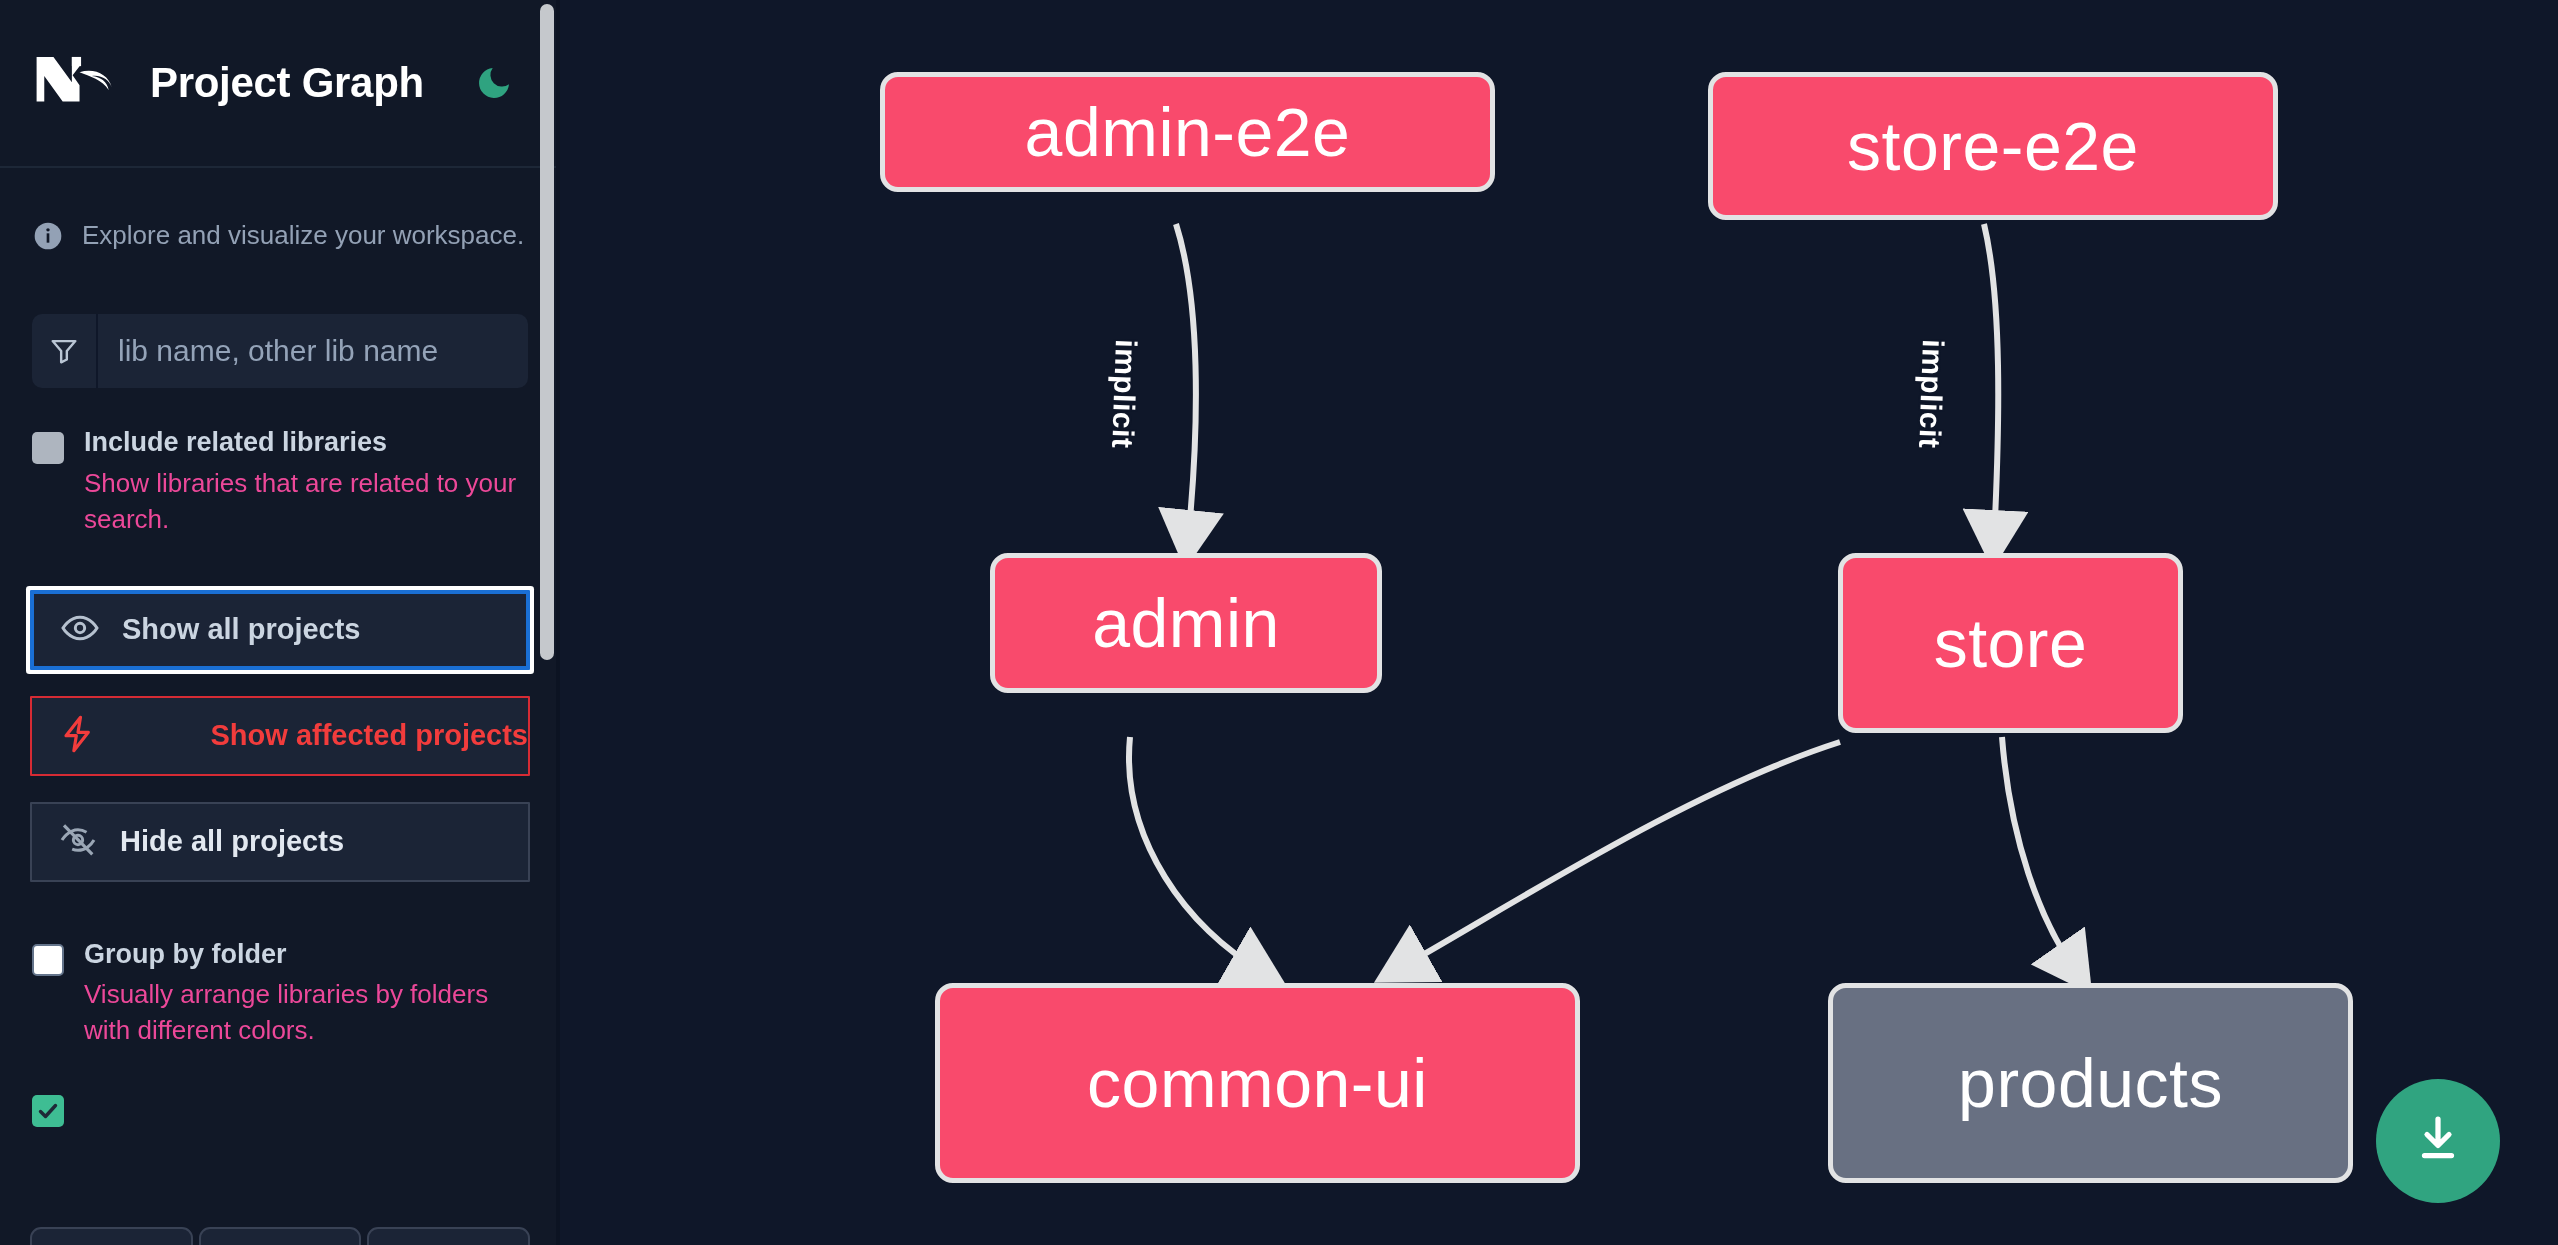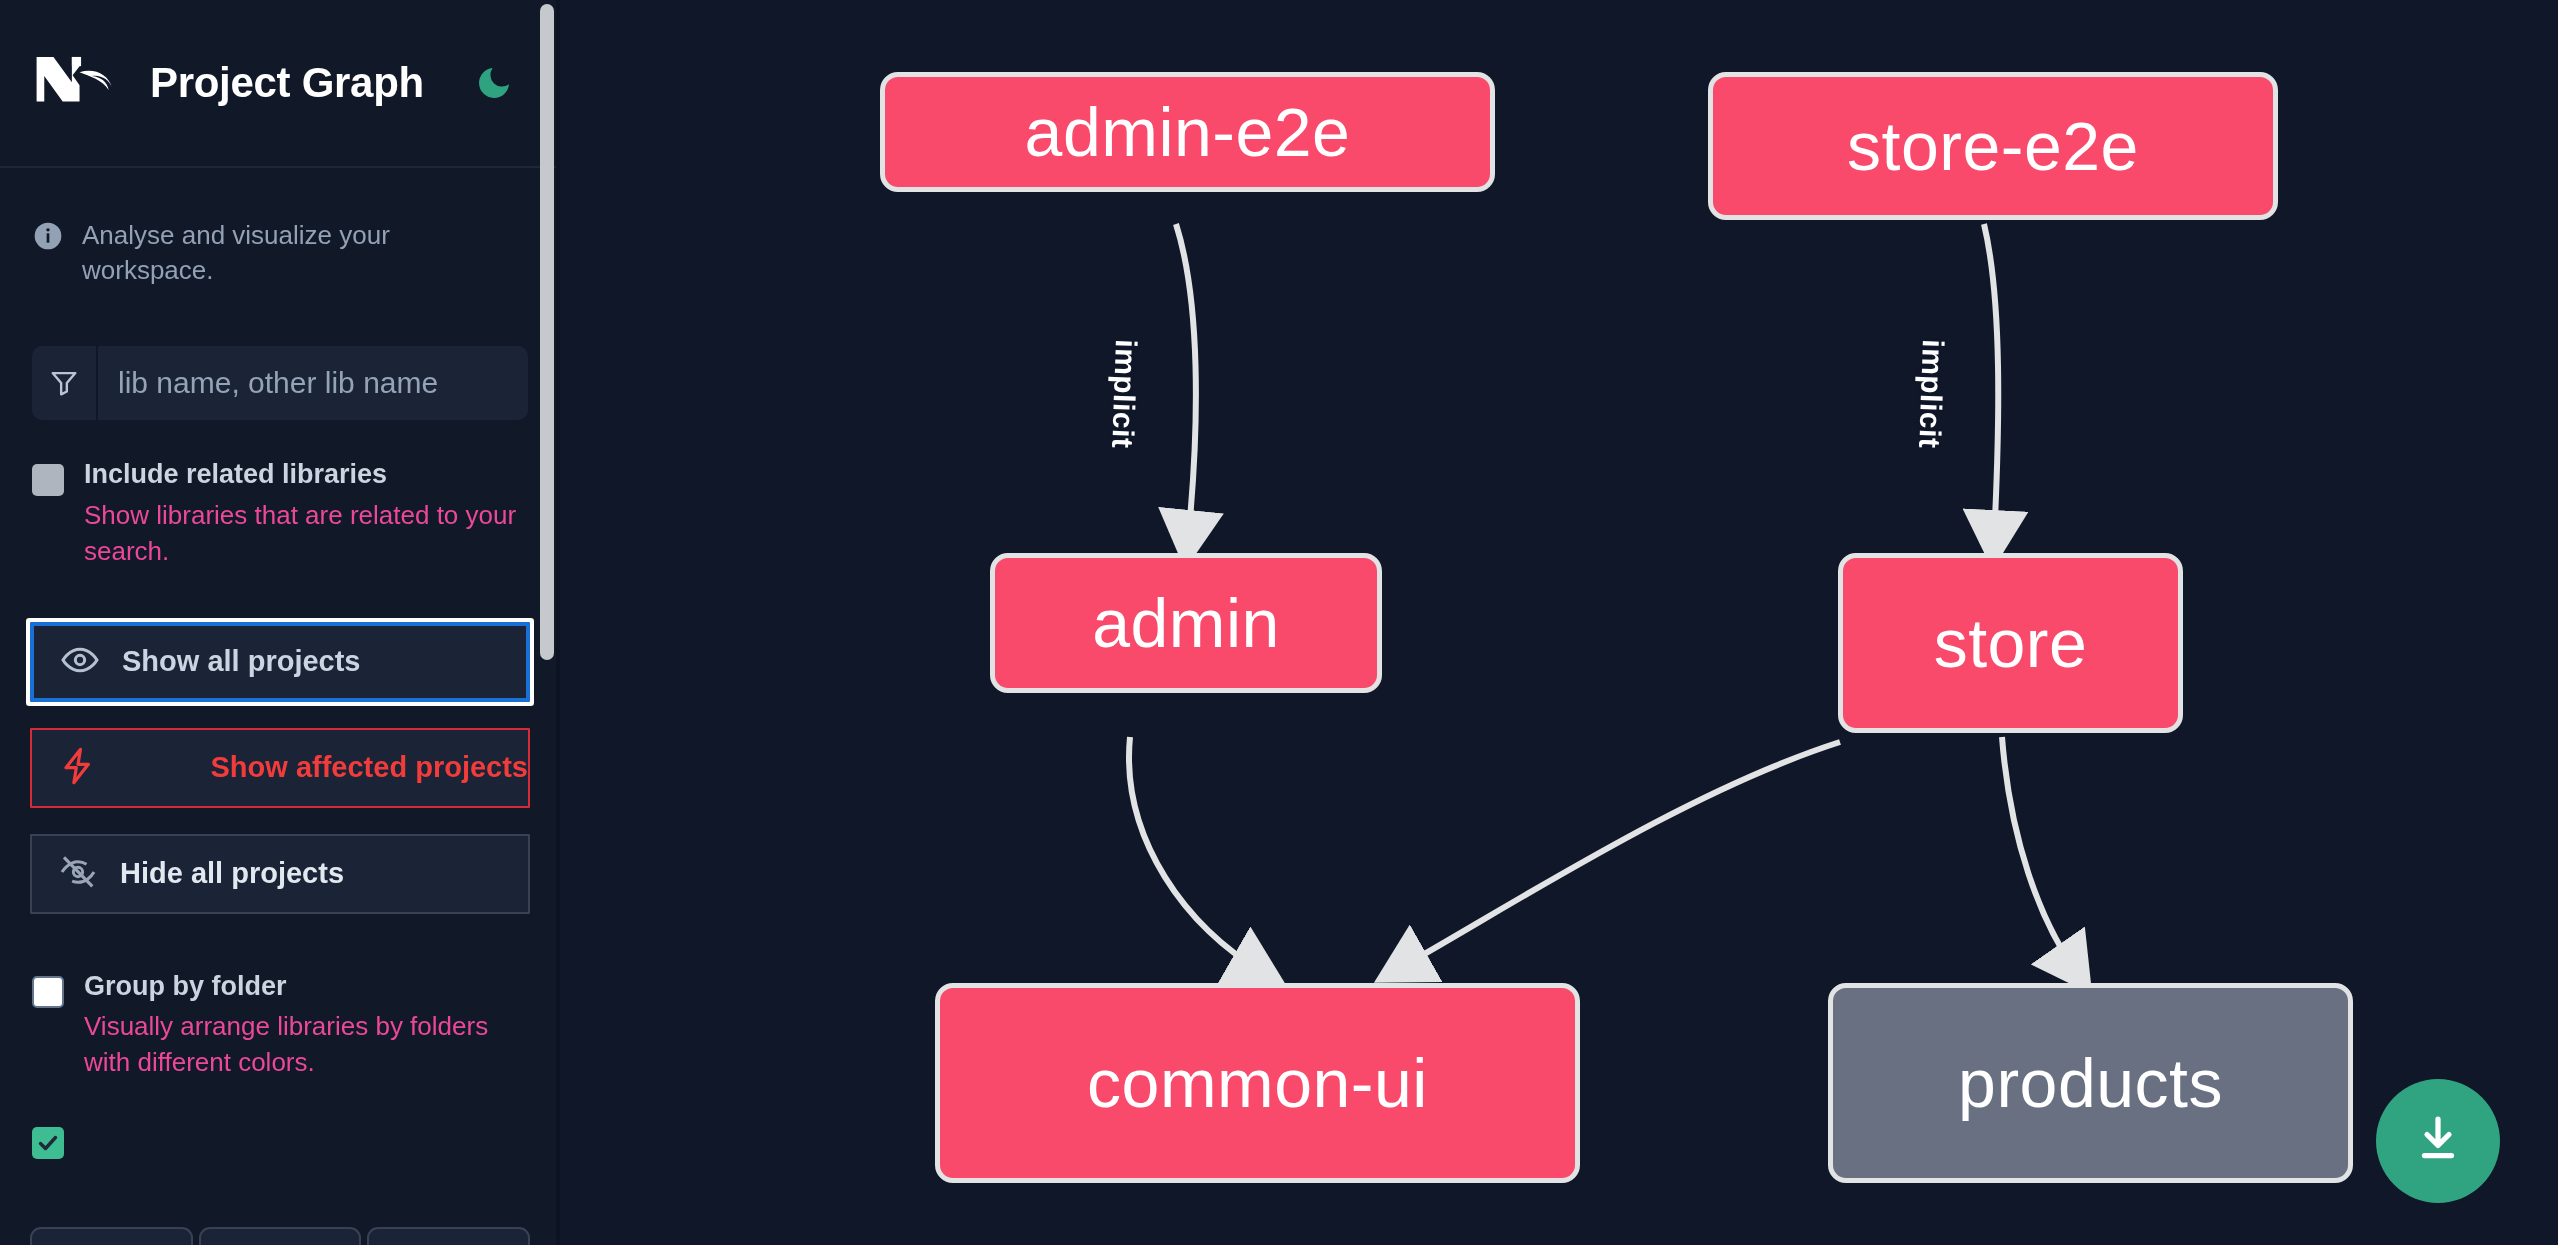--- a/index.html
+++ b/index.html
@@ -239,21 +239,21 @@
       </div>
 
       <div class="help-row">
         <span class="info-icon">
           <svg width="32" height="32" viewBox="0 0 24 24">
             <circle cx="12" cy="12" r="10" fill="#93a1b5"></circle>
             <rect x="11" y="10" width="2" height="7" fill="#111827"></rect>
             <circle cx="12" cy="7.4" r="1.3" fill="#111827"></circle>
           </svg>
         </span>
-        <span class="help-text">Analyse and visualize your workspace.</span>
+        <span class="help-text">Explore and visualize your workspace.</span>
       </div>
 
       <div class="filter-wrap">
         <span class="filter-icon-box">
           <svg width="34" height="34" viewBox="0 0 24 24">
             <path fill="none" stroke="#b9c5d4" stroke-width="1.7" stroke-linejoin="round" d="M4 5h16l-6 7v6l-4 2v-8Z"></path>
           </svg>
         </span>
         <input class="filter-input" type="text" placeholder="lib name, other lib name" style="">
       </div>

